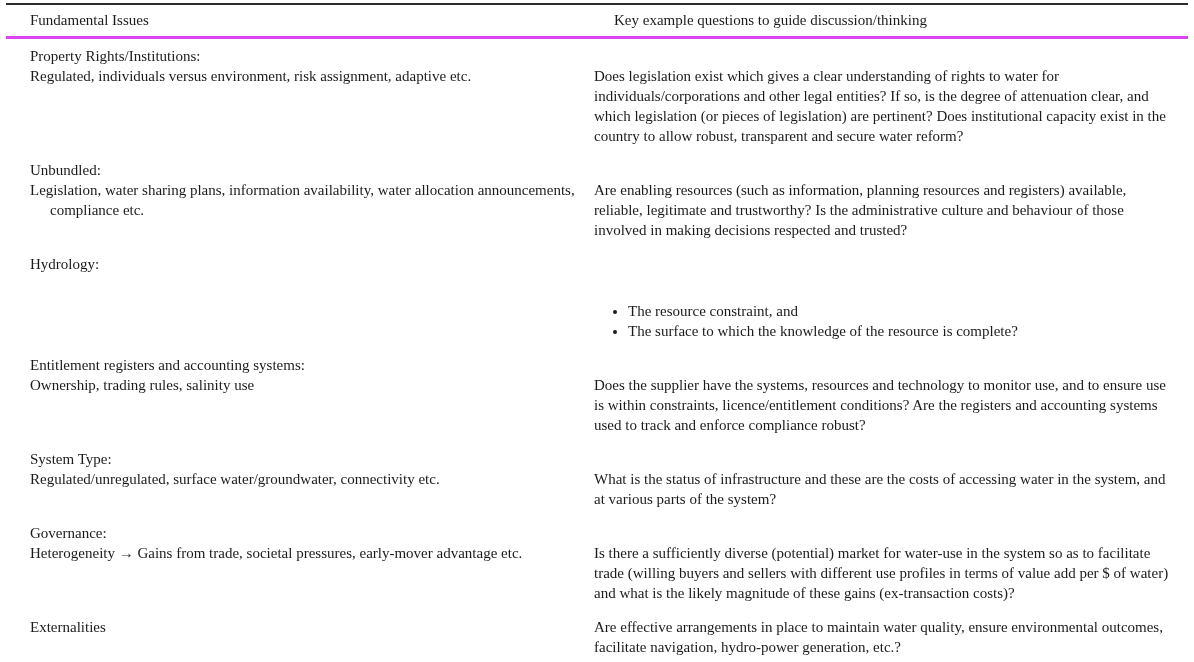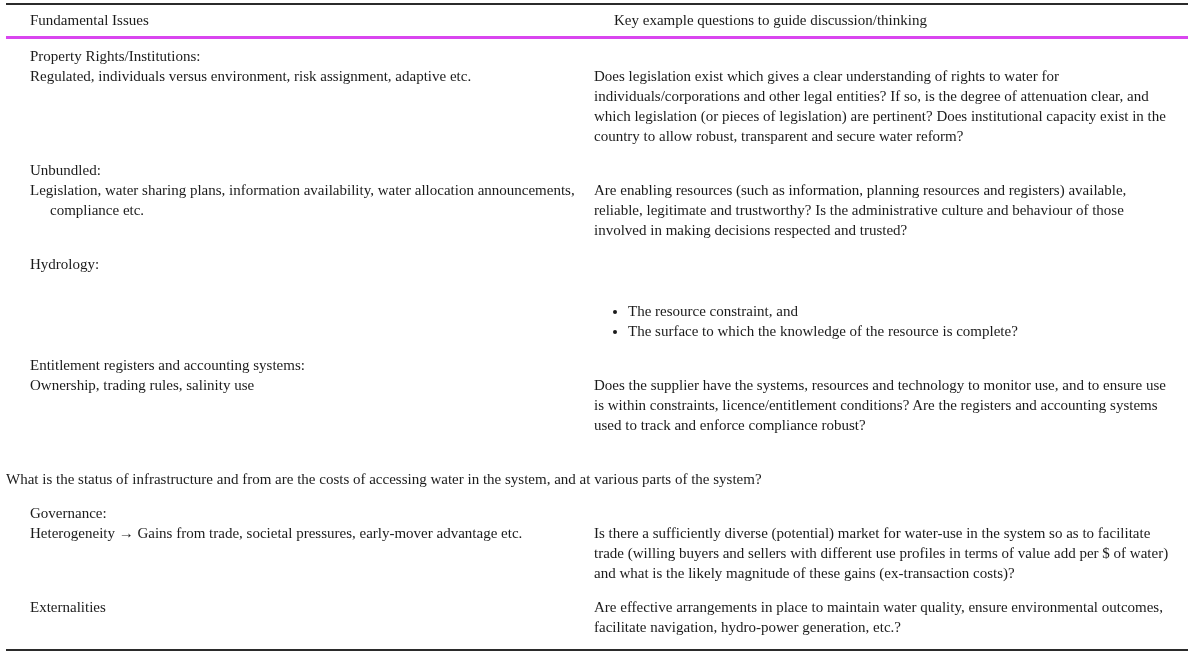--- a/index.html
+++ b/index.html
@@ -104,22 +104,26 @@
       <div class="col-left">
         <div class="issue-heading">Entitlement registers and accounting systems:</div>
         <div class="issue-detail">Ownership, trading rules, salinity use</div>
       </div>
       <div class="col-right question-cell">
         <div class="question-text">Does the supplier have the systems, resources and technology to monitor use, and to ensure use is within constraints, licence/entitlement conditions? Are the registers and accounting systems used to track and enforce compliance robust?</div>
       </div>
     </div>
 
     <div class="trow">
+      <div class="col-left">
+        <div class="issue-heading">System Type:</div>
+        <div class="issue-detail">Regulated/unregulated, surface water/groundwater, connectivity etc.</div>
+      </div>
       <div class="col-right question-cell">
-        <div class="question-text">What is the status of infrastructure and from are the costs of accessing water in the system, and at various parts of the system?</div>
+        <div class="question-text">What is the status of infrastructure and these are the costs of accessing water in the system, and at various parts of the system?</div>
       </div>
     </div>
 
     <div class="trow">
       <div class="col-left">
         <div class="issue-heading">Governance:</div>
         <div class="issue-detail">Heterogeneity → Gains from trade, societal pressures, early-mover advantage etc.</div>
       </div>
       <div class="col-right question-cell">
         <div class="question-text">Is there a sufficiently diverse (potential) market for water-use in the system so as to facilitate trade (willing buyers and sellers with different use profiles in terms of value add per $ of water) and what is the likely magnitude of these gains (ex-transaction costs)?</div>

